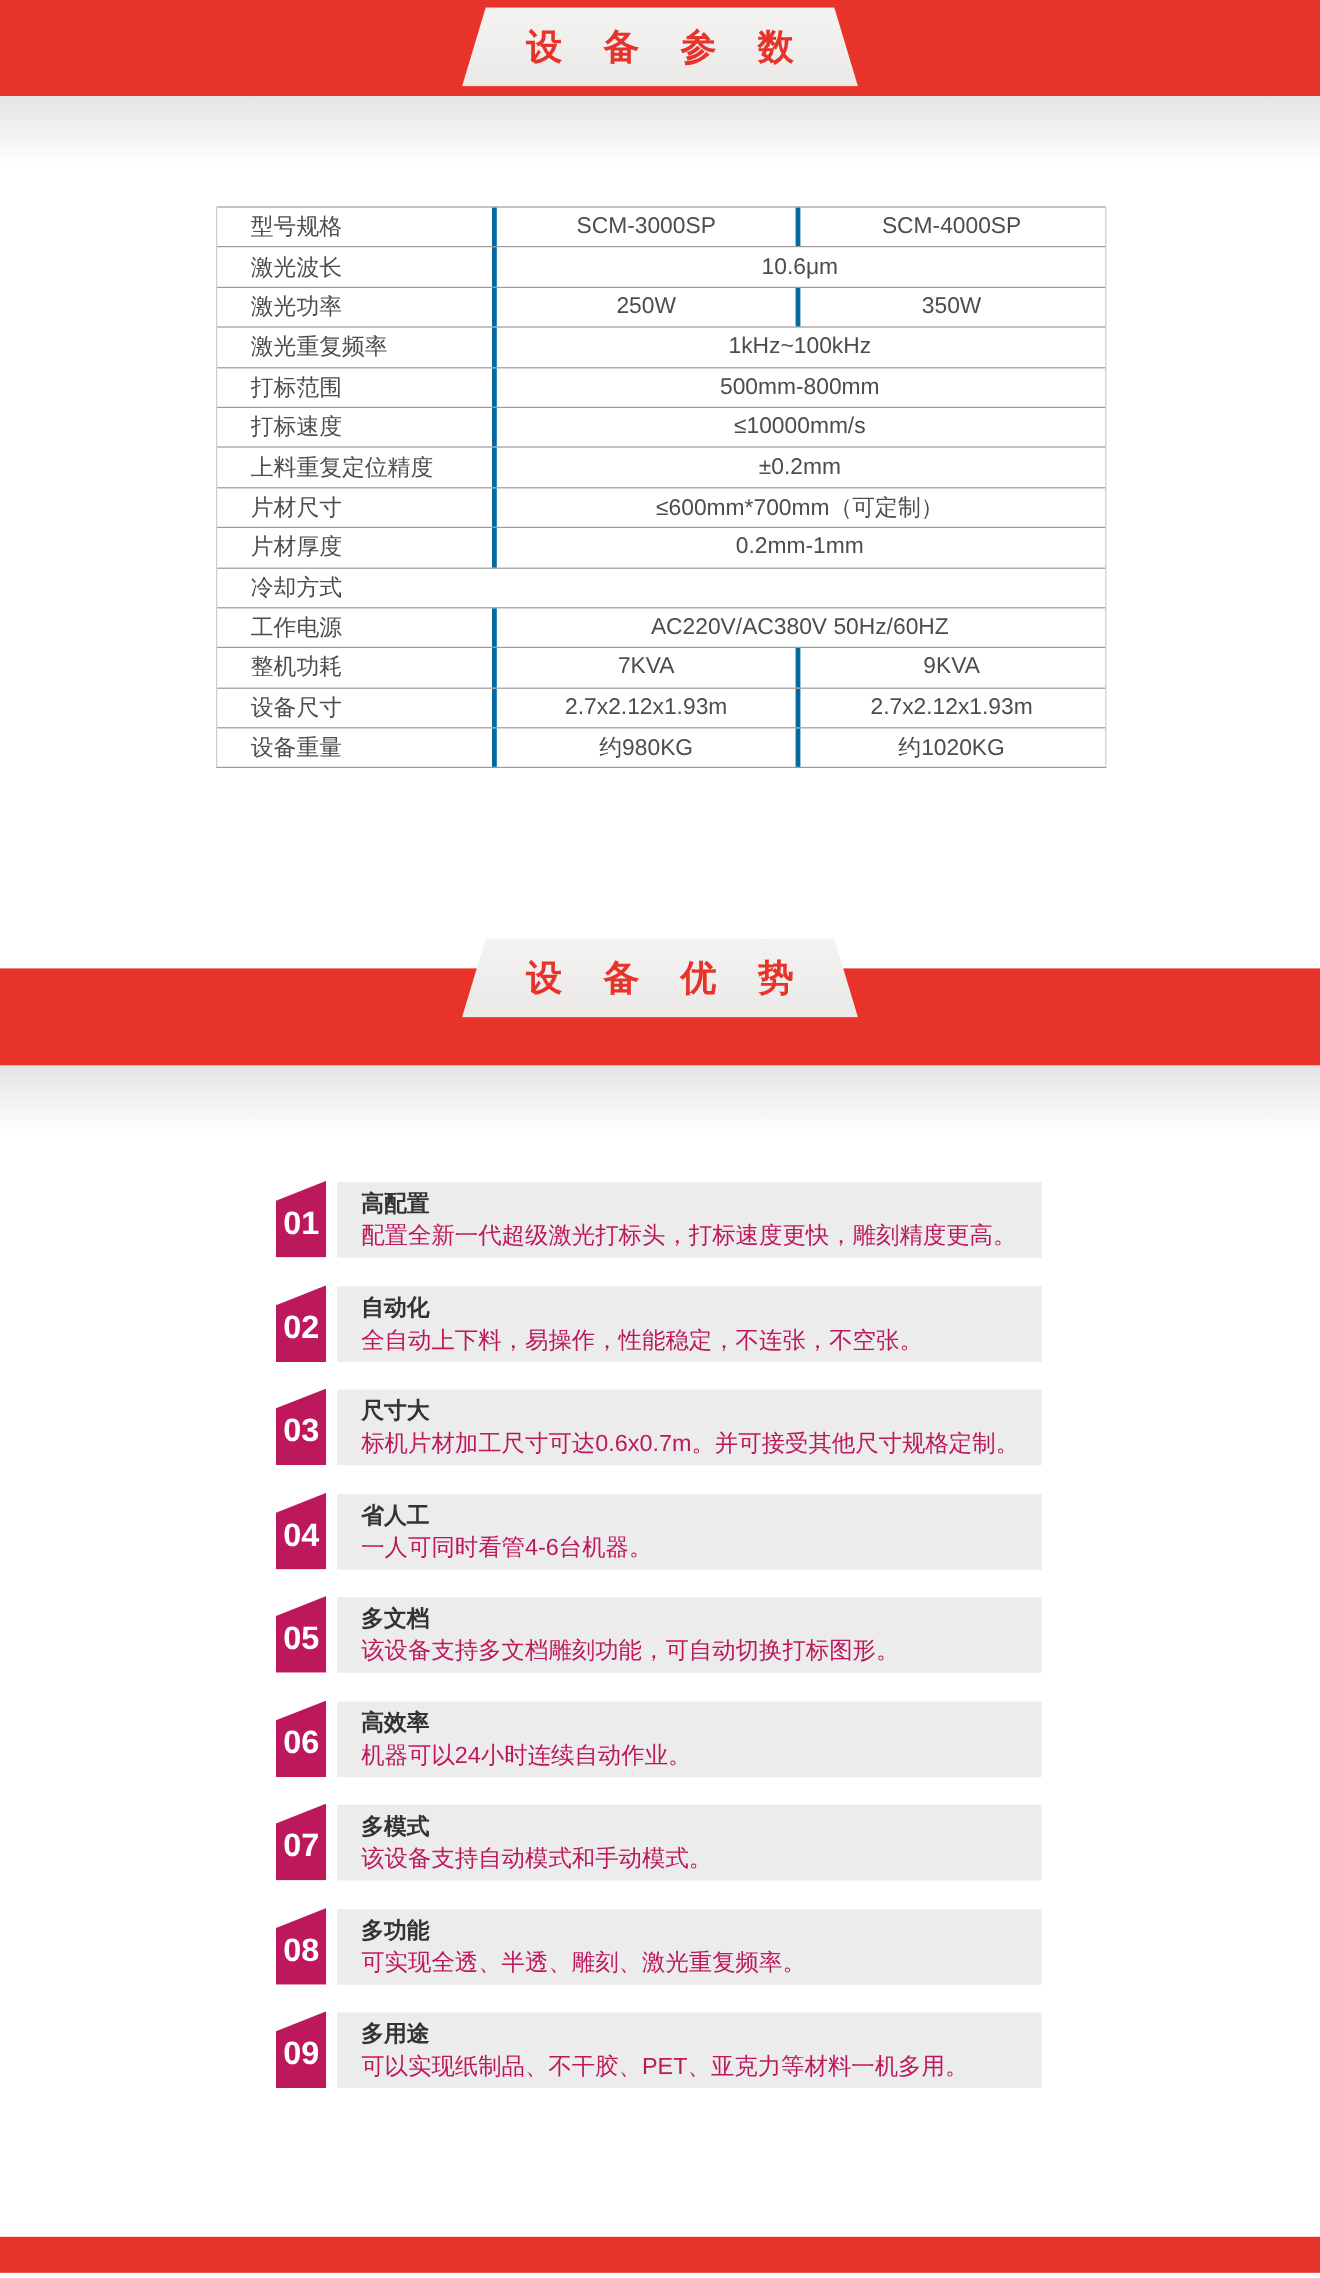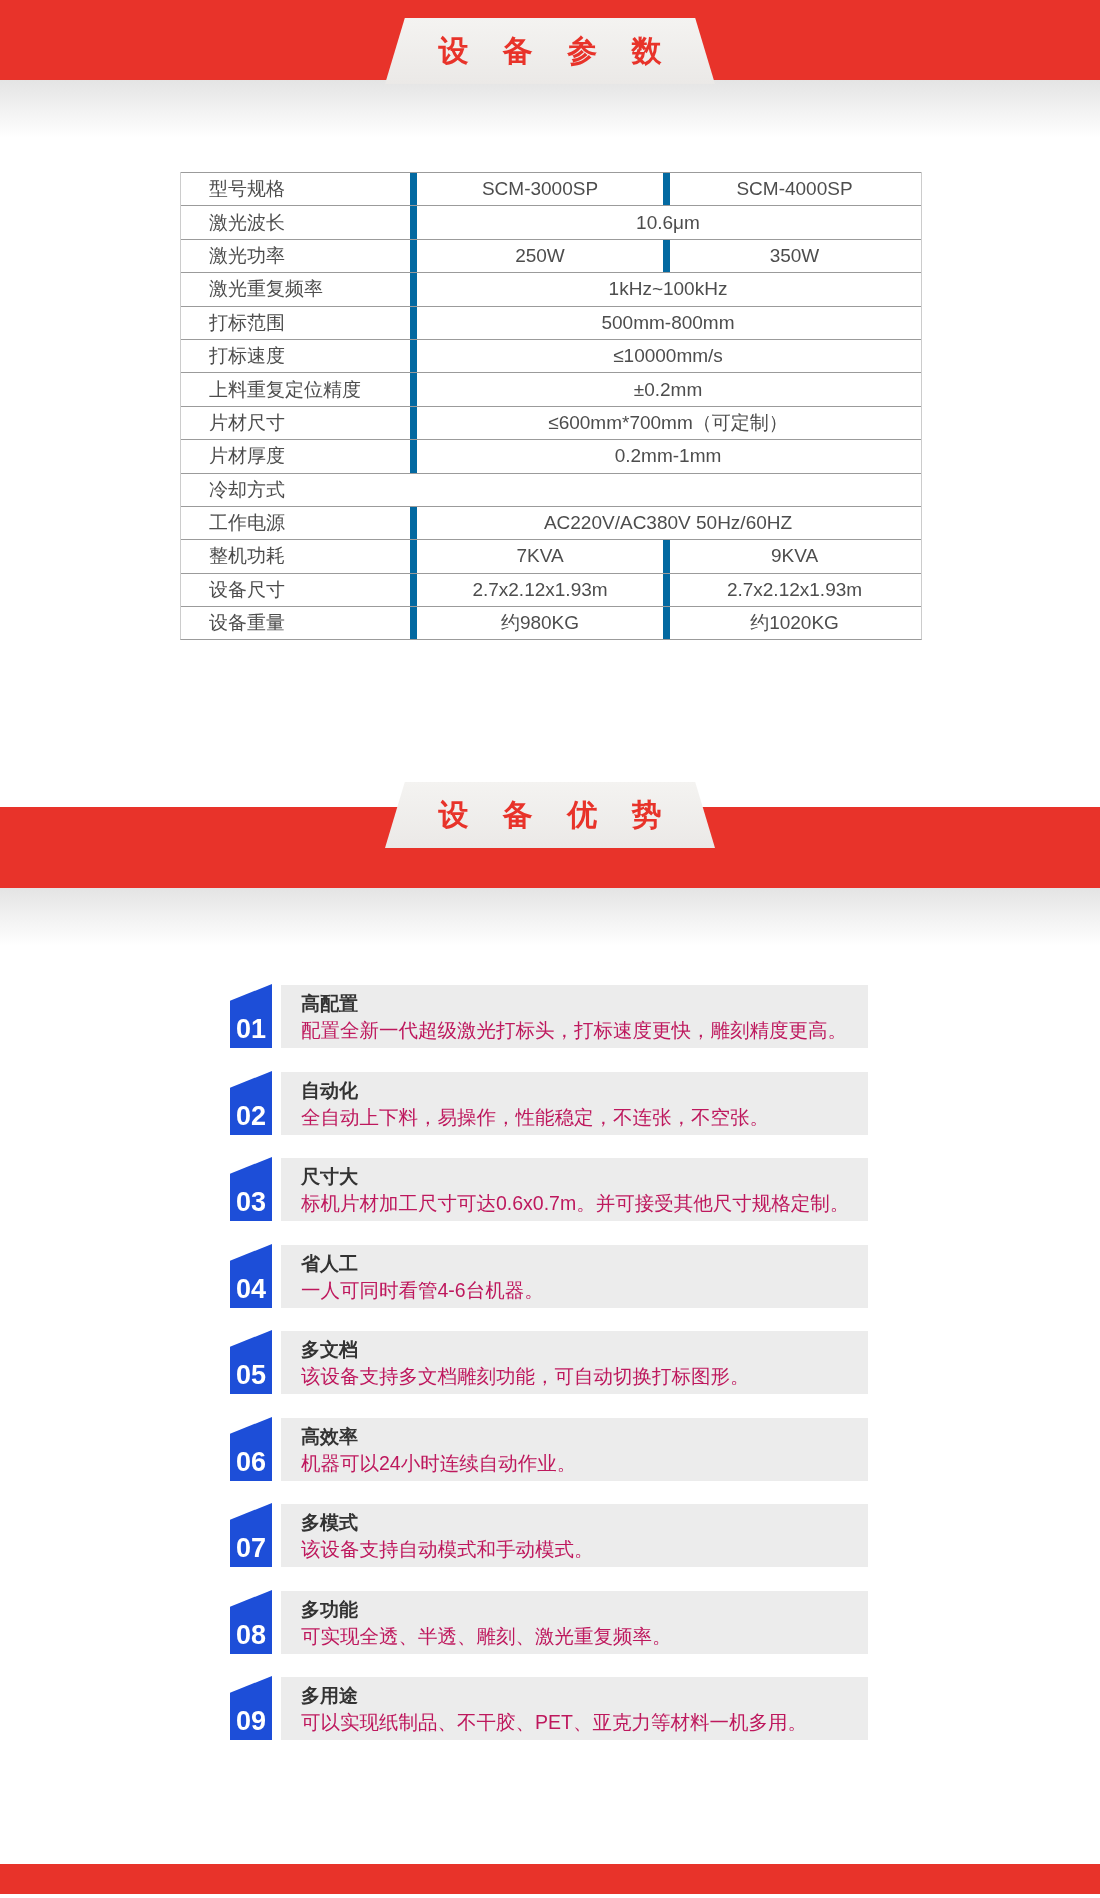--- a/index.html
+++ b/index.html
@@ -11,42 +11,42 @@
   .bar-top{top:0;}
   .bar-mid{top:807px;height:81px;}
   .grad{position:absolute;left:0;width:1100px;height:58px;
         background:linear-gradient(#e4e4e4,#ffffff);}
   .grad-top{top:80px;}
   .grad-mid{top:888px;}
   .trap{position:absolute;left:385px;width:330px;height:66px;
         background:linear-gradient(#f4f3f1,#ebe9e7);
         clip-path:polygon(6% 0,94% 0,100% 100%,0 100%);
         display:flex;align-items:center;justify-content:center;z-index:3;}
-  .trap-top{top:18px;text-align:right;}
+  .trap-top{top:6px;text-align:right;}
   .trap-mid{top:782px;}
   .trap-title{color:#e8332a;font-size:30px;font-weight:bold;letter-spacing:13px;
         text-indent:13px;white-space:nowrap;}
 
   
   .spec{position:absolute;left:180px;top:172px;width:740px;
         border-left:1px solid #cccccc;border-right:1px solid #cccccc;
         border-bottom:1px solid #9b9b9b;color:#4d4d4d;font-size:19px;}
   .t-row{display:grid;grid-template-columns:229px 253px 256px;height:33.4px;
         border-top:1px solid #9b9b9b;box-sizing:border-box;}
   .t-cell{display:flex;align-items:center;box-sizing:border-box;overflow:hidden;white-space:nowrap;}
   .t-cell.label{padding-left:28px;}
-  .t-cell.val{justify-content:center;border-left:7px solid #0369a1;}
+  .t-cell.val{justify-content:center;border-left:4px solid #0369a1;}
   .t-cell.span2{grid-column:2/4;}
 
   
   .adv-item{position:absolute;left:230px;width:670px;height:63px;}
-  .adv-badge{position:absolute;left:0;top:-1px;width:42px;height:64px;background:#1d4ed8;
+  .adv-badge{position:absolute;left:0;top:-1px;width:42px;height:64px;background:#be185d;
         clip-path:polygon(0 26%,100% 0,100% 100%,0 100%);
         display:flex;align-items:flex-end;justify-content:center;
-        color:#ffffff;font-size:27px;font-weight:bold;padding-bottom:3px;box-sizing:border-box;}
+        color:#ffffff;font-size:27px;font-weight:bold;padding-bottom:13px;box-sizing:border-box;}
   .adv-bar{position:absolute;left:51px;top:0;width:587px;height:63px;background:#ececec;
         box-sizing:border-box;padding:6px 0 0 20px;}
   .adv-title{font-size:19px;font-weight:bold;color:#333333;line-height:26px;white-space:nowrap;}
   .adv-desc{font-size:19.5px;color:#be185d;line-height:27px;white-space:nowrap;}
 
   
   .bottom-bar{position:absolute;left:0;top:1864px;width:1100px;height:30px;background:#e8332a;}
 </style>
 </head>
 <body>

